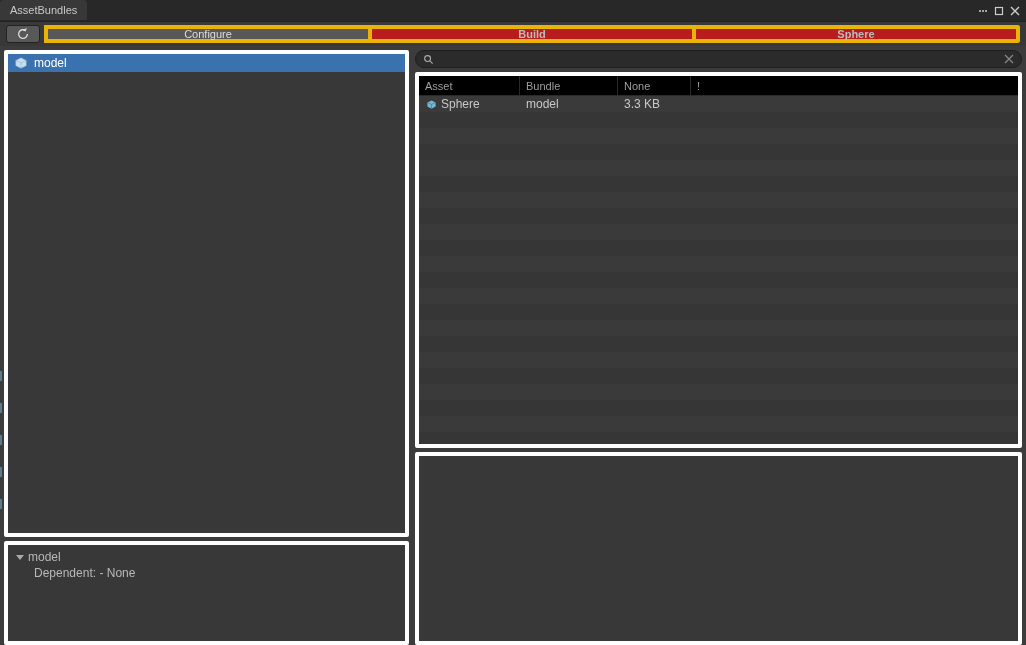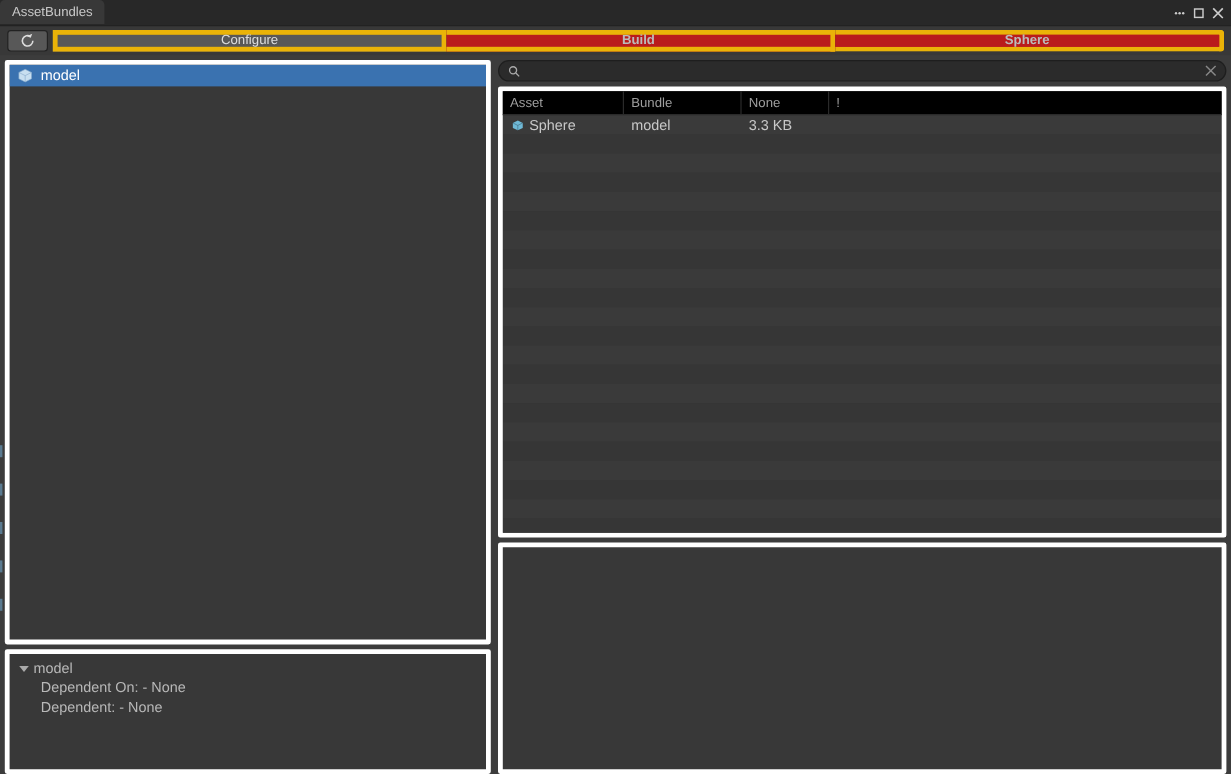--- a/index.html
+++ b/index.html
@@ -119,21 +119,20 @@
             <path d="M2 5 L8 8 L14 5 M8 8 L8 14" fill="none" stroke="#88aacc" stroke-width="0.6"></path>
           </svg>
         </span>
         <span class="label">model</span>
       </div>
     </div>
     <div class="panel details">
       <div class="foldout">
         <span class="arrow"></span><span>model</span>
       </div>
-      <div class="indent">Dependent On: - None</div>
       <div class="indent">Dependent: - None</div>
     </div>
   </div>
 
   <div class="right-col">
     <div class="search-bar">
       <span class="search-icon">
         <svg width="11" height="11" viewBox="0 0 12 12">
             <circle cx="5" cy="5" r="3.2" fill="none" stroke="#aaa" stroke-width="1.2"></circle>
             <path d="M7.5 7.5 L10.5 10.5" stroke="#aaa" stroke-width="1.2"></path>

